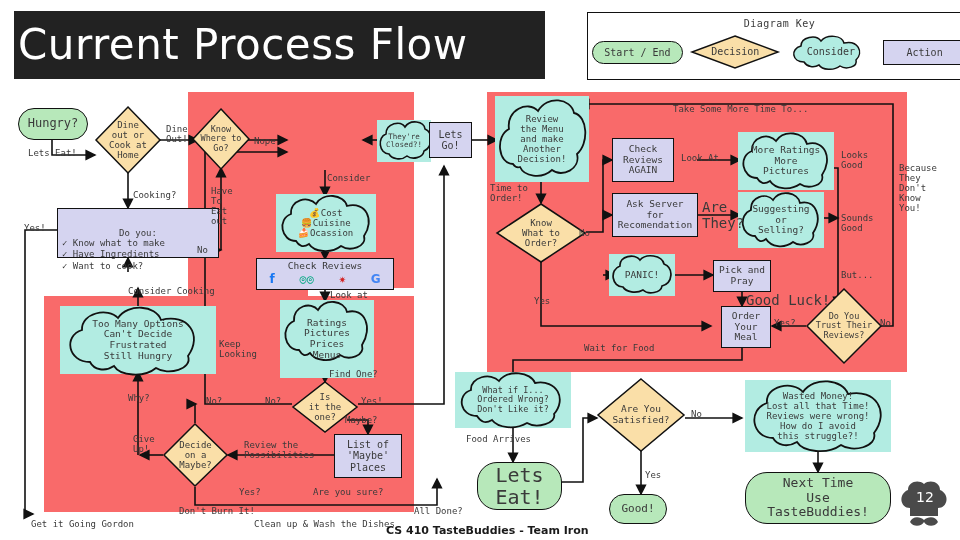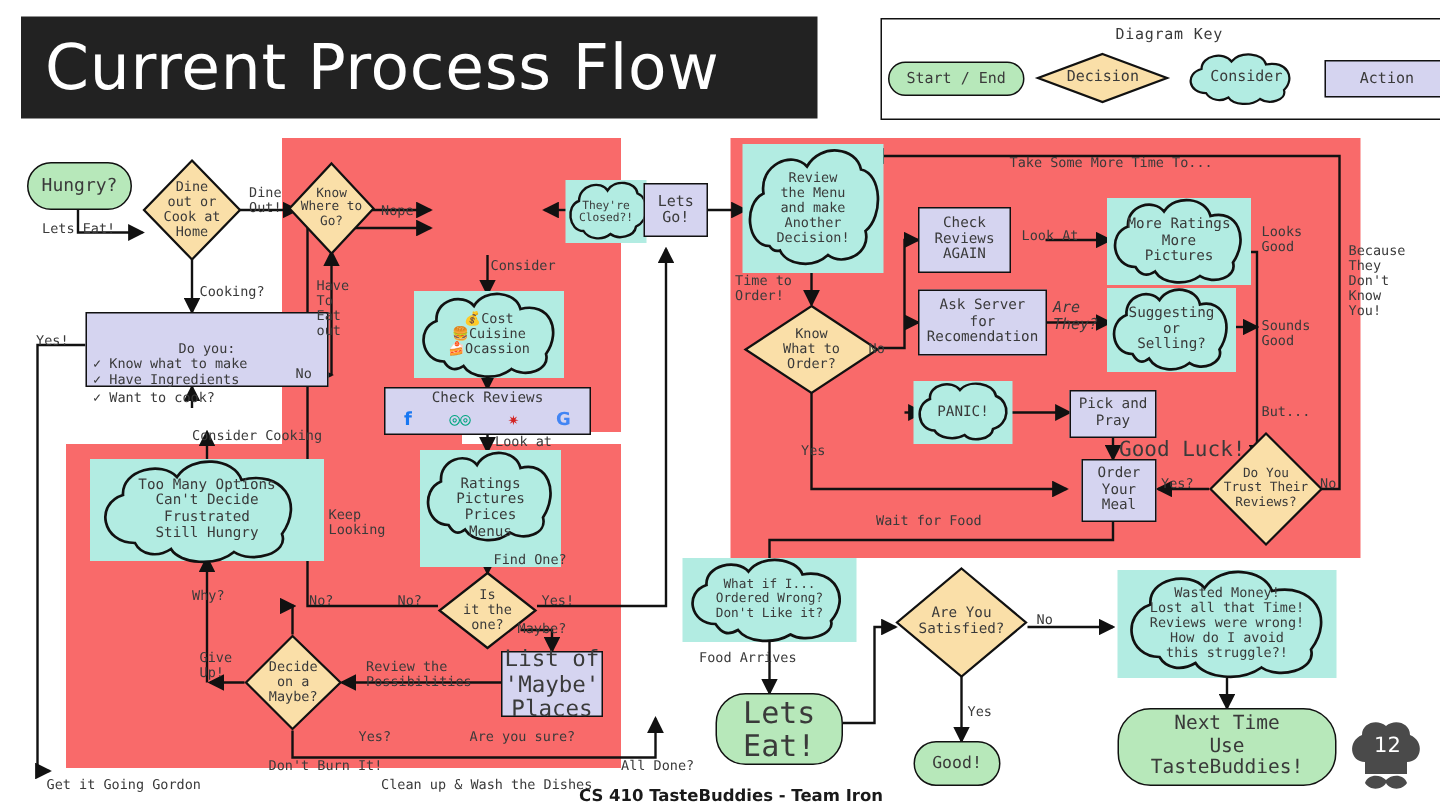--- a/index.html
+++ b/index.html
@@ -7,21 +7,21 @@
        font-family:"DejaVu Sans Mono","Liberation Mono",monospace;}
   #stage{position:relative;width:960px;height:540px;}
 
   
   .redzone{position:absolute;background:#f96a6a;}
 
   
   #title-banner{position:absolute;left:14px;top:11px;width:531px;height:68px;
     background:#222222;color:#ffffff;display:flex;align-items:center;}
   #title-text{font-family:"DejaVu Sans","Liberation Sans",sans-serif;
-    font-size:42px;font-weight:400;letter-spacing:.5px;padding-left:16px;line-height:1;}
+    font-size:42px;font-weight:400;letter-spacing:.5px;padding-left:4px;line-height:1;}
 
   
   #key-box{position:absolute;left:556px;top:12px;width:385px;height:68px;
     background:#ffffff;border:1.5px solid #111;box-sizing:border-box;margin-left:31px;}
   #key-title{text-align:center;font-size:10px;color:#3a3a3a;margin-top:5px;letter-spacing:.5px;}
   #key-row{display:flex;align-items:center;justify-content:space-around;margin-top:6px;height:34px;}
 
   
   .node{position:absolute;box-sizing:border-box;display:flex;align-items:center;
     justify-content:center;text-align:center;color:#3a3a3a;line-height:1.12;}
@@ -266,21 +266,21 @@
 
   <div class="diamond" style="left:292px;top:381px;width:66px;height:52px;">
     <svg width="66" height="52">
         <polygon points="33,1 65,26 33,51 1,26" fill="#fadfa8" stroke="#111" stroke-width="1.5"></polygon>
       </svg>
     <div class="dtxt" style="font-size:9px;white-space:pre;">Is
 it the
 one?</div>
   </div>
 
-  <div class="node rect" style="left:334px;top:434px;width:68px;height:44px;font-size:15px;white-space:pre;">
+  <div class="node rect" style="left:334px;top:434px;width:68px;height:44px;font-size:10px;white-space:pre;">
     <span>List of
 'Maybe'
 Places</span>
   </div>
 
   <div class="diamond" style="left:163px;top:423px;width:65px;height:64px;">
     <svg width="65" height="64">
         <polygon points="32,1 64,32 32,63 1,32" fill="#fadfa8" stroke="#111" stroke-width="1.5"></polygon>
       </svg>
     <div class="dtxt" style="font-size:9px;white-space:pre;">Decide
@@ -444,21 +444,21 @@
   <div class="lbl" style="left:164px;top:506px;font-size:9px;padding-left:15px;">Don't Burn It!</div>
   <div class="lbl" style="left:414px;top:506px;font-size:9px;">All Done?</div>
   <div class="lbl" style="left:31px;top:519px;font-size:9px;">Get it Going Gordon</div>
   <div class="lbl" style="left:254px;top:519px;font-size:9px;">Clean up &amp; Wash the Dishes</div>
   <div class="lbl" style="left:673px;top:104px;font-size:9px;">Take Some More Time To...</div>
   <div class="lbl" style="left:490px;top:183px;font-size:9px;white-space:pre;">Time to
 Order!</div>
   <div class="lbl" style="left:579px;top:228px;font-size:9px;">No</div>
   <div class="lbl" style="left:534px;top:296px;font-size:9px;">Yes</div>
   <div class="lbl" style="left:681px;top:153px;font-size:9px;">Look At</div>
-  <div class="lbl" style="left:702px;top:200px;font-size:10px;white-space:pre;font-style:italic;">Are
+  <div class="lbl" style="left:702px;top:200px;font-size:14px;white-space:pre;">Are
 They?</div>
   <div class="lbl" style="left:841px;top:150px;font-size:9px;white-space:pre;">Looks
 Good</div>
   <div class="lbl" style="left:841px;top:213px;font-size:9px;white-space:pre;">Sounds
 Good</div>
   <div class="lbl" style="left:841px;top:270px;font-size:9px;">But...</div>
   <div class="lbl" style="left:899px;top:163px;font-size:9px;white-space:pre;">Because
 They
 Don't
 Know

